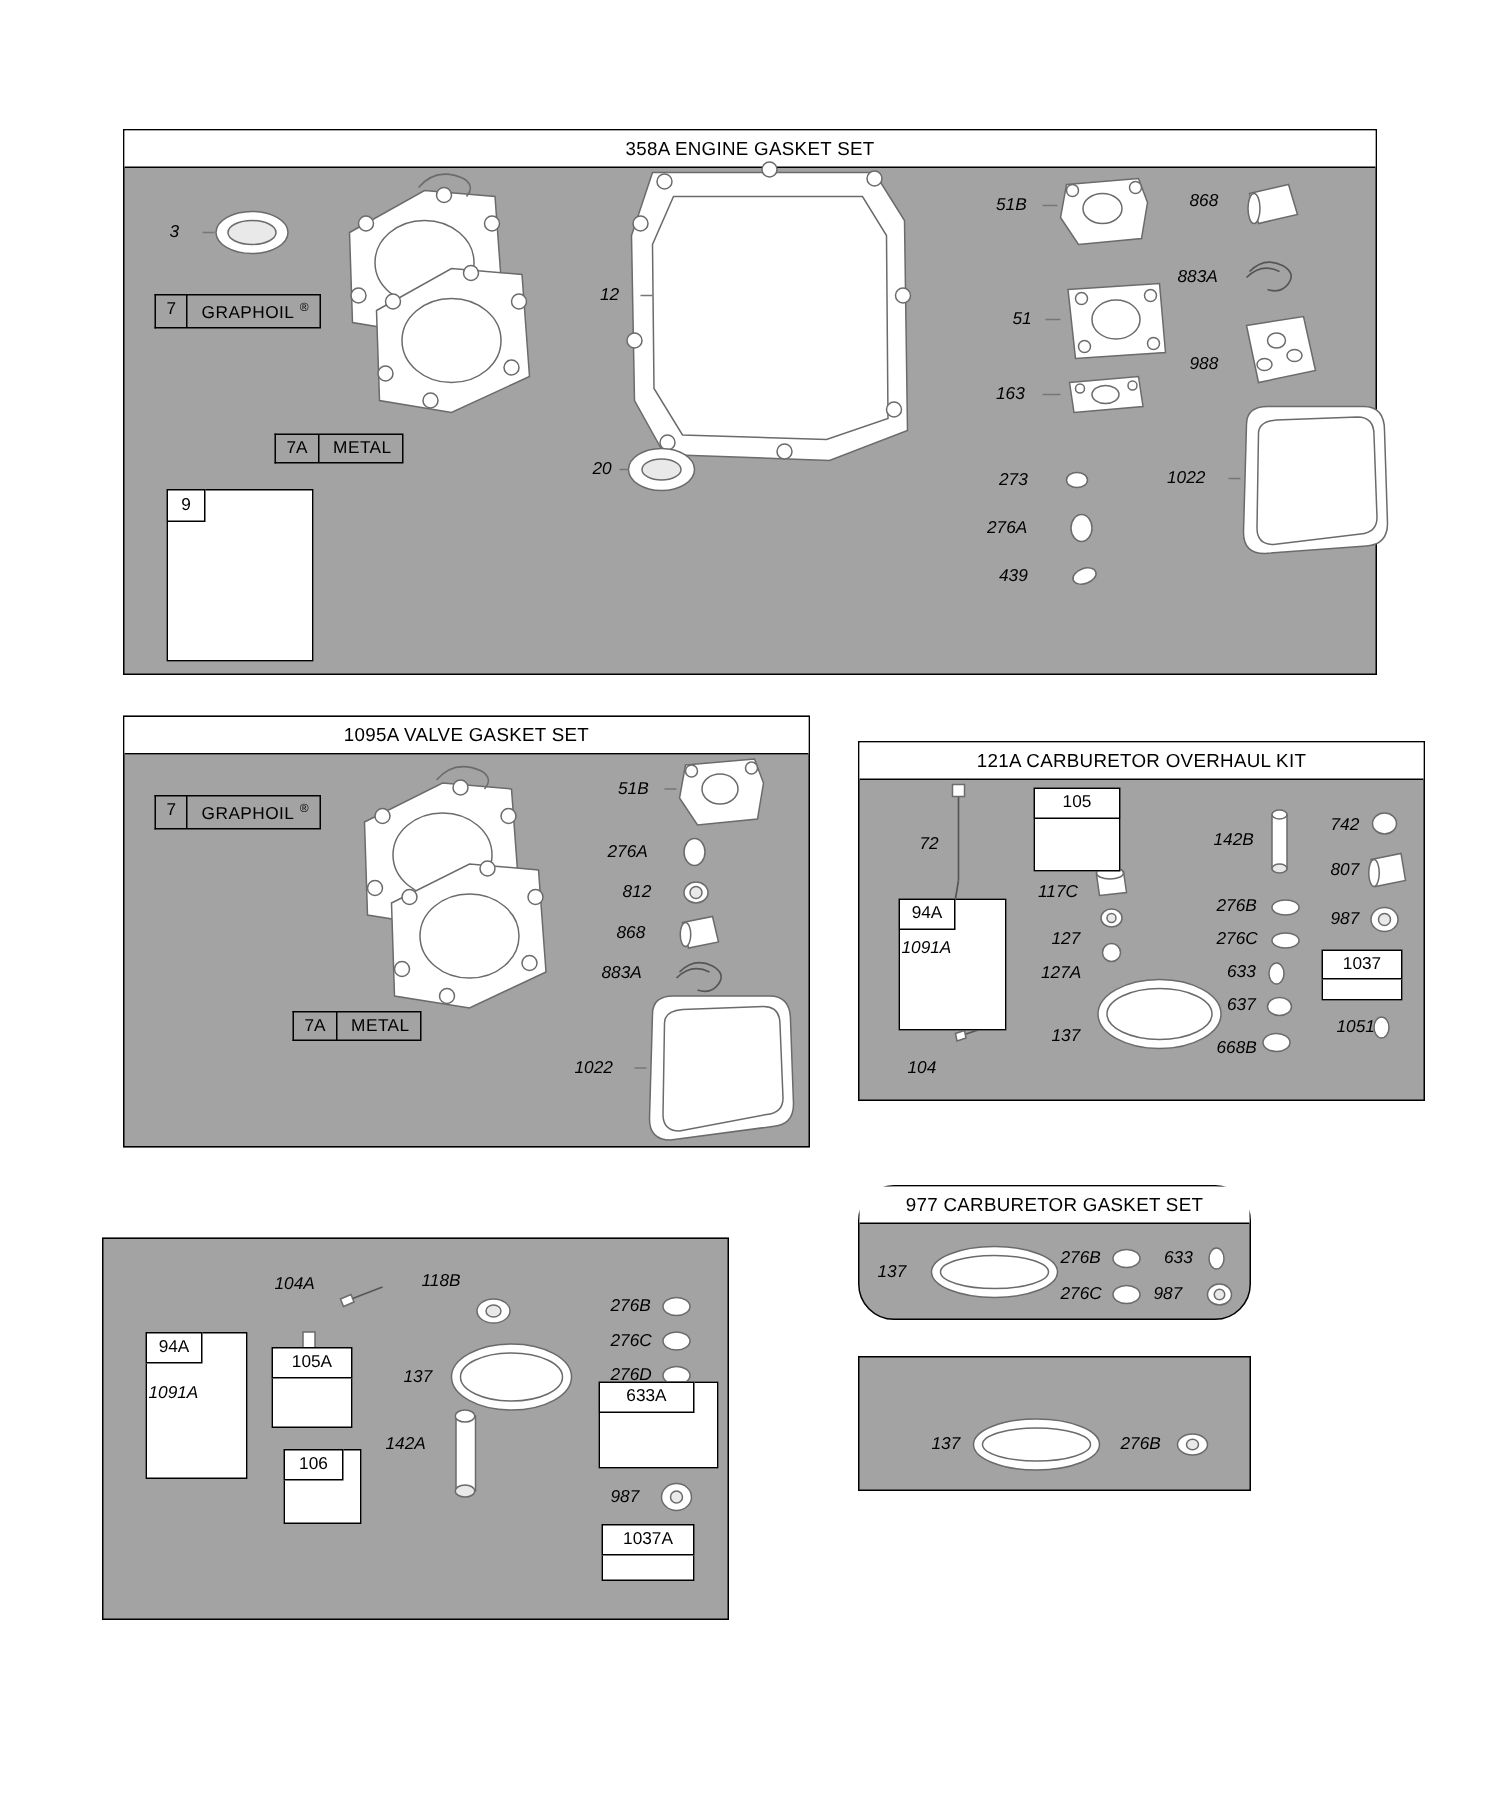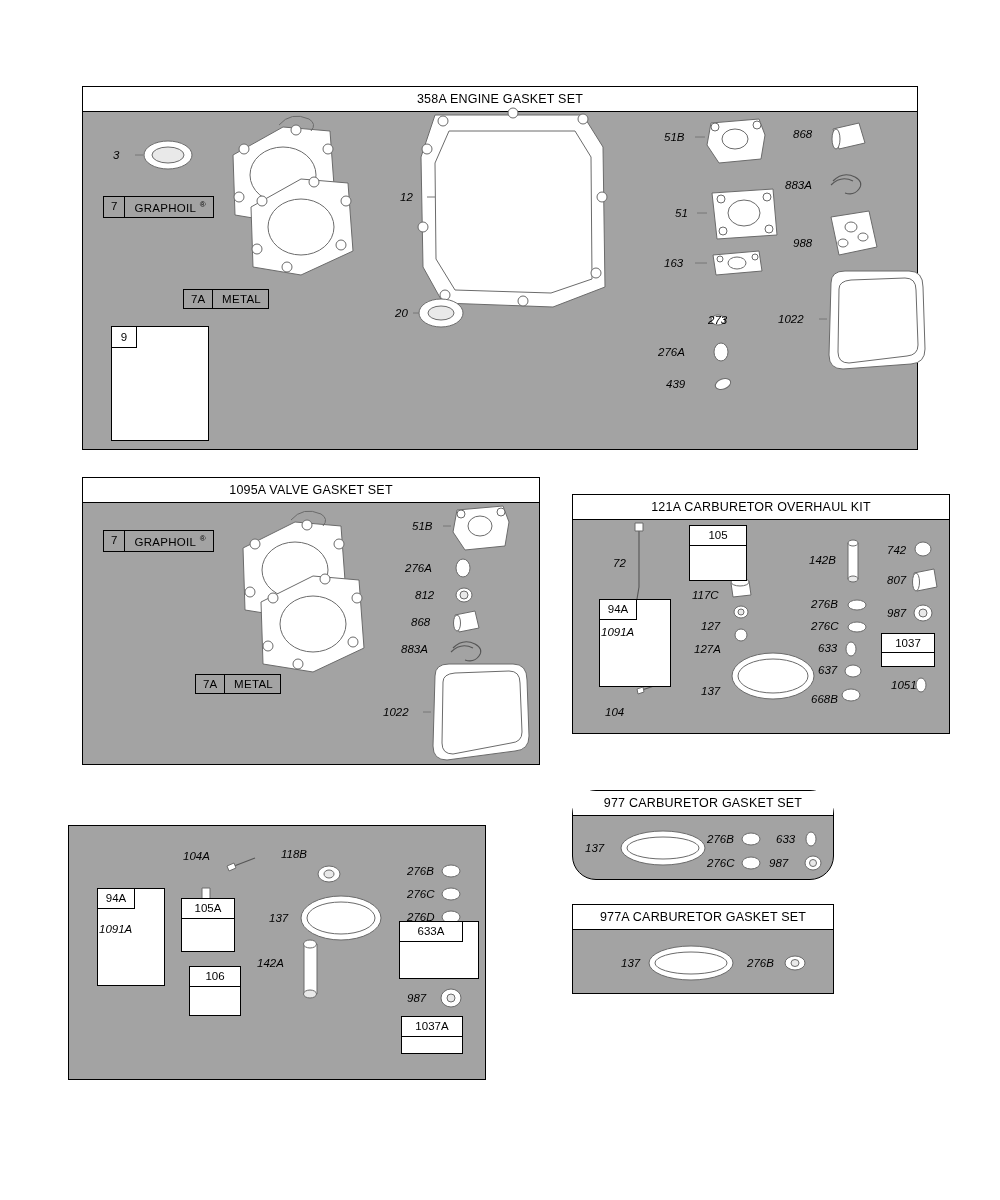--- a/index.html
+++ b/index.html
@@ -189,21 +189,21 @@
     <span class="txt">METAL</span>
   </div>
   <div class="framebox" style="left:28px; top:239px; width:98px; height:115px;"></div>
   <div class="boxlbl" style="left:28px; top:239px; width:26px; height:22px; padding-top:5px;">9</div>
 
   <div class="lbl" style="left:317px; top:104px;">12</div>
   <div class="lbl" style="left:312px; top:220px;">20</div>
   <div class="lbl" style="left:581px; top:44px;">51B</div>
   <div class="lbl" style="left:592px; top:120px;">51</div>
   <div class="lbl" style="left:581px; top:170px;">163</div>
-  <div class="lbl" style="left:583px; top:227px;margin-left:42px;">273</div>
+  <div class="lbl" style="left:583px; top:227px;">273</div>
   <div class="lbl" style="left:575px; top:259px;">276A</div>
   <div class="lbl" style="left:583px; top:291px;">439</div>
   <div class="lbl" style="left:710px; top:41px;">868</div>
   <div class="lbl" style="left:702px; top:92px;">883A</div>
   <div class="lbl" style="left:710px; top:150px;">988</div>
   <div class="lbl" style="left:695px; top:226px;">1022</div>
 </div>
 
 <div class="panel" style="left:82px; top:477px; width:458px; height:288px;">
   <div class="panel-title">1095A VALVE GASKET SET</div>
@@ -405,21 +405,21 @@
   <div class="lbl" style="left:338px; top:85px;">276D</div>
 
   <div class="framebox" style="left:28px; top:62px; width:68px; height:98px;"></div>
   <div class="boxlbl" style="left:28px; top:62px; width:38px; height:21px; padding-top:4px;">94A</div>
   <div class="lbl" style="left:30px; top:97px;">1091A</div>
 
   <div class="framebox" style="left:112px; top:72px; width:54px; height:54px;"></div>
   <div class="boxlbl" style="left:112px; top:72px; width:54px; height:21px; padding-top:4px;">105A</div>
 
   <div class="framebox" style="left:120px; top:140px; width:52px; height:50px;"></div>
-  <div class="boxlbl" style="left:120px; top:140px; width:52px; height:21px; padding-top:4px;">106</div>
+  <div class="boxlbl" style="left:120px; top:140px; width:40px; height:21px; padding-top:4px;">106</div>
 
   <div class="lbl" style="left:200px; top:86px;">137</div>
   <div class="lbl" style="left:188px; top:131px;">142A</div>
 
   <div class="framebox" style="left:330px; top:95px; width:80px; height:58px;"></div>
   <div class="boxlbl" style="left:330px; top:95px; width:64px; height:21px; padding-top:4px;">633A</div>
 
   <div class="lbl" style="left:338px; top:166px;">987</div>
   <div class="framebox" style="left:332px; top:190px; width:62px; height:38px;"></div>
   <div class="boxlbl" style="left:332px; top:190px; width:62px; height:21px; padding-top:4px;">1037A</div>
@@ -439,21 +439,20 @@
   </svg>
 
   <div class="lbl" style="left:12px; top:51px;">137</div>
   <div class="lbl" style="left:134px; top:42px;">276B</div>
   <div class="lbl" style="left:134px; top:66px;">276C</div>
   <div class="lbl" style="left:203px; top:42px;">633</div>
   <div class="lbl" style="left:196px; top:66px;">987</div>
 </div>
 
 <div class="panel" style="left:572px; top:904px; width:262px; height:90px;">
-  <div class="panel-title">977A CARBURETOR GASKET SET</div>
 
   <svg width="262" height="90">
     <ellipse class="fillw" cx="118" cy="58" rx="42" ry="17"></ellipse>
     <ellipse class="fillw" cx="118" cy="58" rx="36" ry="11"></ellipse>
     <ellipse class="fillw" cx="222" cy="58" rx="10" ry="7"></ellipse>
     <ellipse class="fillg" cx="222" cy="58" rx="4" ry="3.5"></ellipse>
   </svg>
 
   <div class="lbl" style="left:48px; top:52px;">137</div>
   <div class="lbl" style="left:174px; top:52px;">276B</div>

